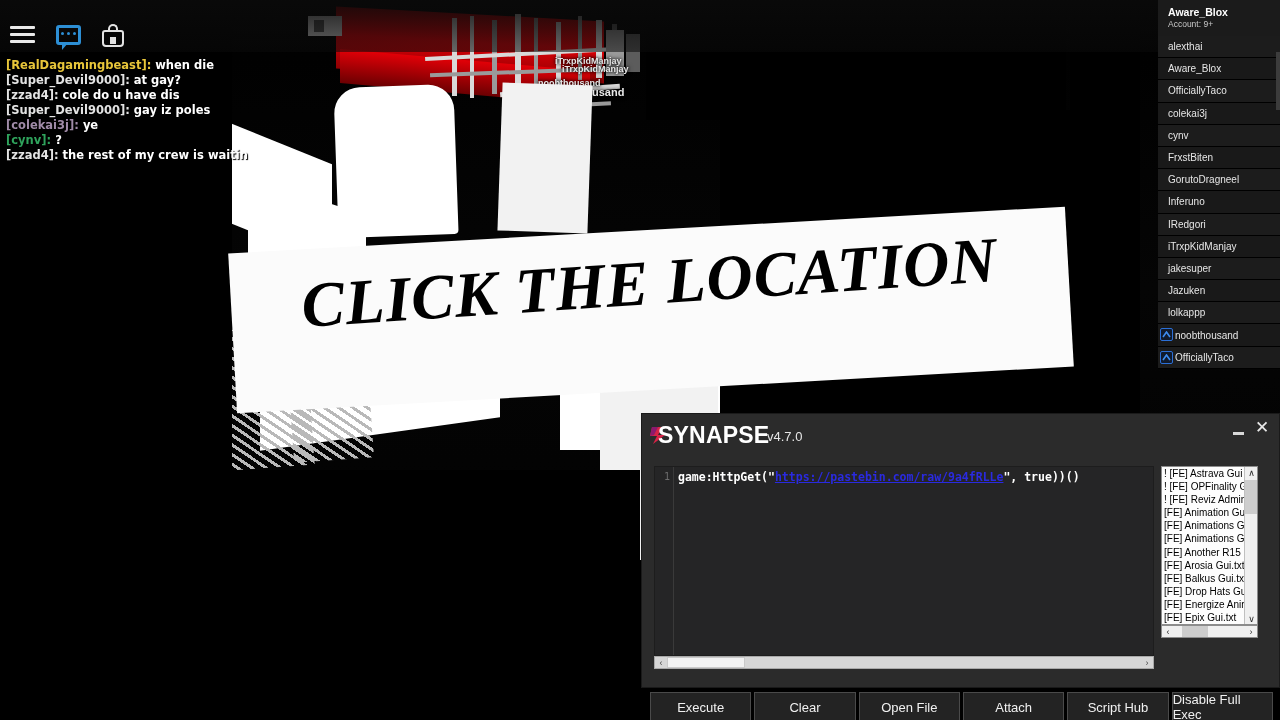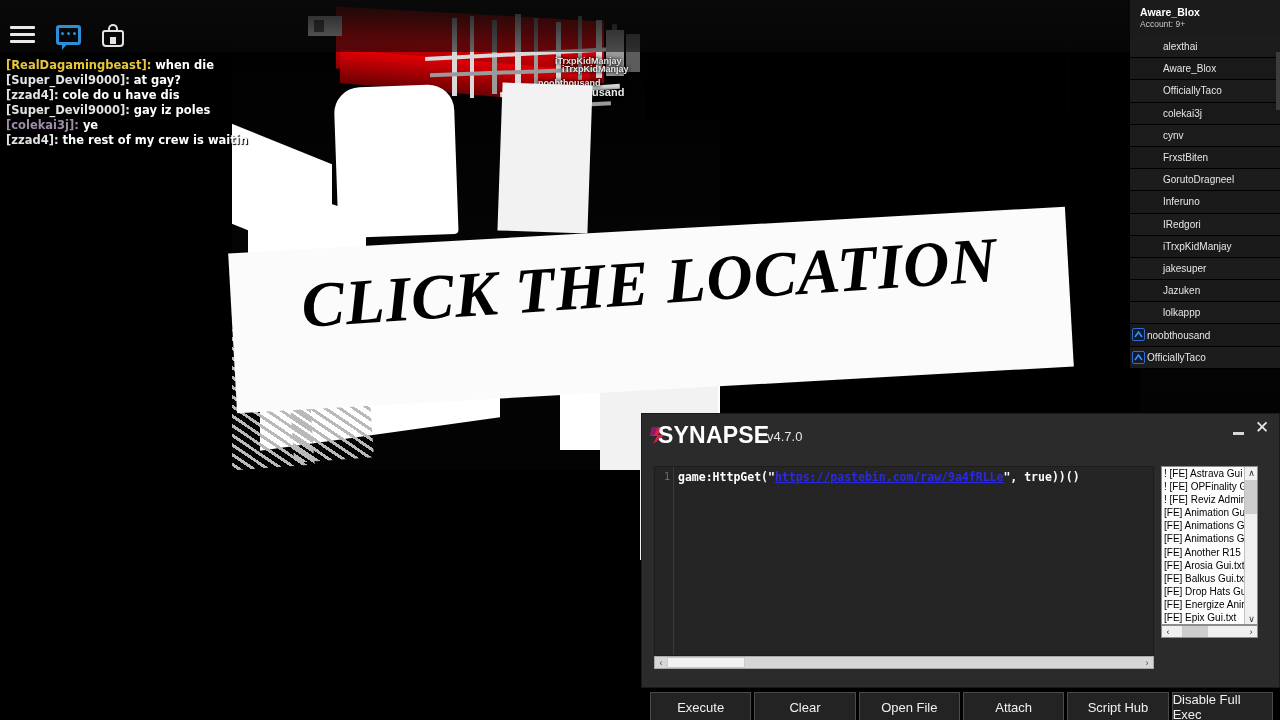--- a/index.html
+++ b/index.html
@@ -73,26 +73,26 @@
   .pack .clasp { position:absolute; left:8px; bottom:3px; width:6px; height:7px; background:#e3e3e3; }
 
   
   .chatlog { position:absolute; left:6px; top:58px; width:330px;
              font-family:"DejaVu Sans", sans-serif; font-size:11.5px; font-weight:700;
              line-height:15px; text-shadow:1px 1px 1px #000; }
   .chatlog .line { white-space:nowrap; color:#ffffff; }
   .chatlog .nm { }
 
   
-  .plist { position:absolute; right:0; top:0; width:150px; }
+  .plist { position:absolute; right:0; top:0; width:122px; }
   .pl-head { background:#1b1b1b; padding:6px 10px 7px 10px; }
   .pl-head .nm { color:#fff; font-size:10.5px; font-weight:700; }
   .pl-head .acc { color:#c8c8c8; font-size:8.5px; margin-top:1px; }
   .pl-body { background:#121212; }
-  .pl-row { height:22.2px; display:flex; align-items:center; padding-left:33px;
+  .pl-row { height:22.2px; display:flex; align-items:center; padding-left:10px;
             border-bottom:1px solid #000; background:#1c1c1c; position:relative; }
   .pl-row:nth-child(even){ background:#191919; }
   .pl-row span.nm { color:#e6e6e6; font-size:10px; }
   .badge { position:absolute; left:2px; top:4px; width:13px; height:13px;
            border:1px solid #2b6fd6; background:#101a2c; border-radius:2px;
            display:flex; align-items:center; justify-content:center; }
   .badge svg { display:block; }
   .pl-scroll { position:absolute; right:0; top:52px; width:4px; height:58px; background:#3c3c3c; }
 
   
@@ -234,20 +234,21 @@
       </div>
     </div>
   </div>
 
   <div class="chatlog" id="chatlog">
       <div class="line"><span class="nm" style="color: rgb(232, 198, 58);">[RealDagamingbeast]: </span><span>when die</span></div>
       <div class="line"><span class="nm" style="color: rgb(227, 227, 227);">[Super_Devil9000]: </span><span>at gay?</span></div>
       <div class="line"><span class="nm" style="color: rgb(227, 227, 227);">[zzad4]: </span><span>cole do u have dis</span></div>
       <div class="line"><span class="nm" style="color: rgb(227, 227, 227);">[Super_Devil9000]: </span><span>gay iz poles</span></div>
       <div class="line"><span class="nm" style="color: rgb(160, 139, 168);">[colekai3j]: </span><span>ye</span></div>
+      <div class="line"><span class="nm" style="color: rgb(47, 163, 92);">[cynv]: </span><span>?</span></div>
       <div class="line"><span class="nm" style="color: rgb(227, 227, 227);">[zzad4]: </span><span>the rest of my crew is waitin</span></div>
     </div>
 
   <div class="plist">
     <div class="pl-head">
       <div class="nm">Aware_Blox</div>
       <div class="acc">Account: 9+</div>
     </div>
     <div class="pl-body" id="plrows">
         <div class="pl-row">

